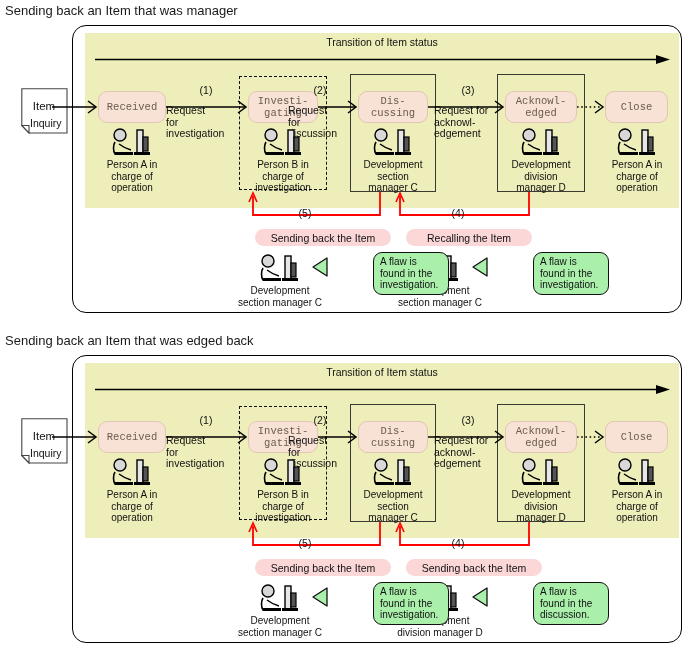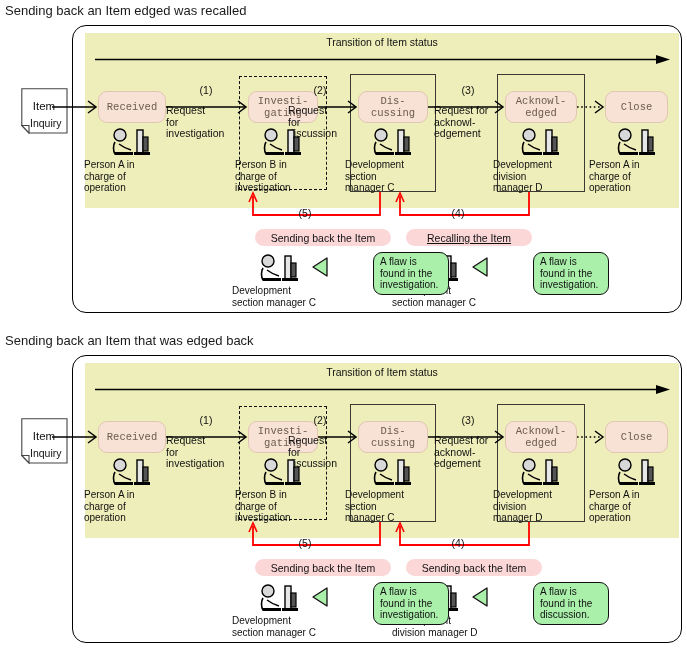--- a/index.html
+++ b/index.html
@@ -67,21 +67,21 @@
   
   .group-frame{
     position:absolute;
     box-sizing:border-box;
     background:transparent;
   }
   .group-frame.solid{border:1.6px solid #3a3a33;}
   .group-frame.dashed{border:1.8px dashed #111;}
 
   
-  .actor{position:absolute;width:96px;text-align:left;}
+  .actor{position:absolute;width:96px;text-align:center;}
   .actor .glyph{display:block;margin:0 auto;}
   .actor .caption{
     display:block;font-size:10px;line-height:11.5px;color:#111;margin-top:1px;
     white-space:pre-line;
   }
 
   
   .tr-num{
     position:absolute;font-size:10.5px;line-height:12px;color:#111;
     text-align:center;white-space:nowrap;
@@ -124,21 +124,21 @@
 
   
   .ovl{position:absolute;left:0;top:0;width:687px;height:330px;pointer-events:none;}
   #block-2 .ovl{height:327px;}
 </style>
 </head>
 <body>
 
 <div class="diagram-block" id="block-1">
 
-  <div class="section-title">Sending back an Item edged was recalled</div>
+  <div class="section-title">Sending back an Item that was manager</div>
 
   <div class="outer-card"></div>
 
   <div class="status-band">
     <div class="band-label">Transition of Item status</div>
     <svg class="band-arrow" viewBox="0 0 575 9" preserveAspectRatio="none">
       <line x1="0" y1="4.5" x2="563" y2="4.5" stroke="#000" stroke-width="1.6"></line>
       <polygon points="575,4.5 561,0 561,9" fill="#000"></polygon>
     </svg>
   </div>
@@ -276,21 +276,21 @@
     <polyline points="249,202 253,193 257,202" fill="none" stroke="#ff0000" stroke-width="1.6"></polyline>
 
     <polyline points="529,192 529,215 400,215 400,196" fill="none" stroke="#ff0000" stroke-width="1.8"></polyline>
     <polyline points="396,202 400,193 404,202" fill="none" stroke="#ff0000" stroke-width="1.6"></polyline>
   </svg>
 
   <div class="tr-num" style="left:290px;top:207px;width:30px;">(5)</div>
   <div class="tr-num" style="left:443px;top:207px;width:30px;">(4)</div>
 
   <div class="pink-pill" style="left:255px;top:229px;width:136px;">Sending back the Item</div>
-  <div class="pink-pill" style="left:406px;top:229px;width:126px;text-decoration:underline;">Recalling the Item</div>
+  <div class="pink-pill" style="left:406px;top:229px;width:126px;">Recalling the Item</div>
 
   <div class="actor" style="left:232px;top:254px;">
     <svg class="glyph" width="44" height="30" viewBox="0 0 44 30">
       <circle cx="10" cy="7" r="6" fill="#d8d8d8" stroke="#000" stroke-width="1.4"></circle>
       <path d="M5,14 C3,17 3,23 5,26 L16,26" fill="none" stroke="#000" stroke-width="1.6"></path>
       <path d="M9,16 C13,19 17,21 21,22" fill="none" stroke="#000" stroke-width="1.5"></path>
       <rect x="5" y="24" width="18" height="3" fill="#000"></rect>
       <rect x="27" y="2" width="6" height="23" fill="#e6e6e6" stroke="#000" stroke-width="1.4"></rect>
       <rect x="33" y="9" width="5" height="14" fill="#555" stroke="#000" stroke-width="1.2"></rect>
       <rect x="24" y="24" width="16" height="3" fill="#000"></rect>

